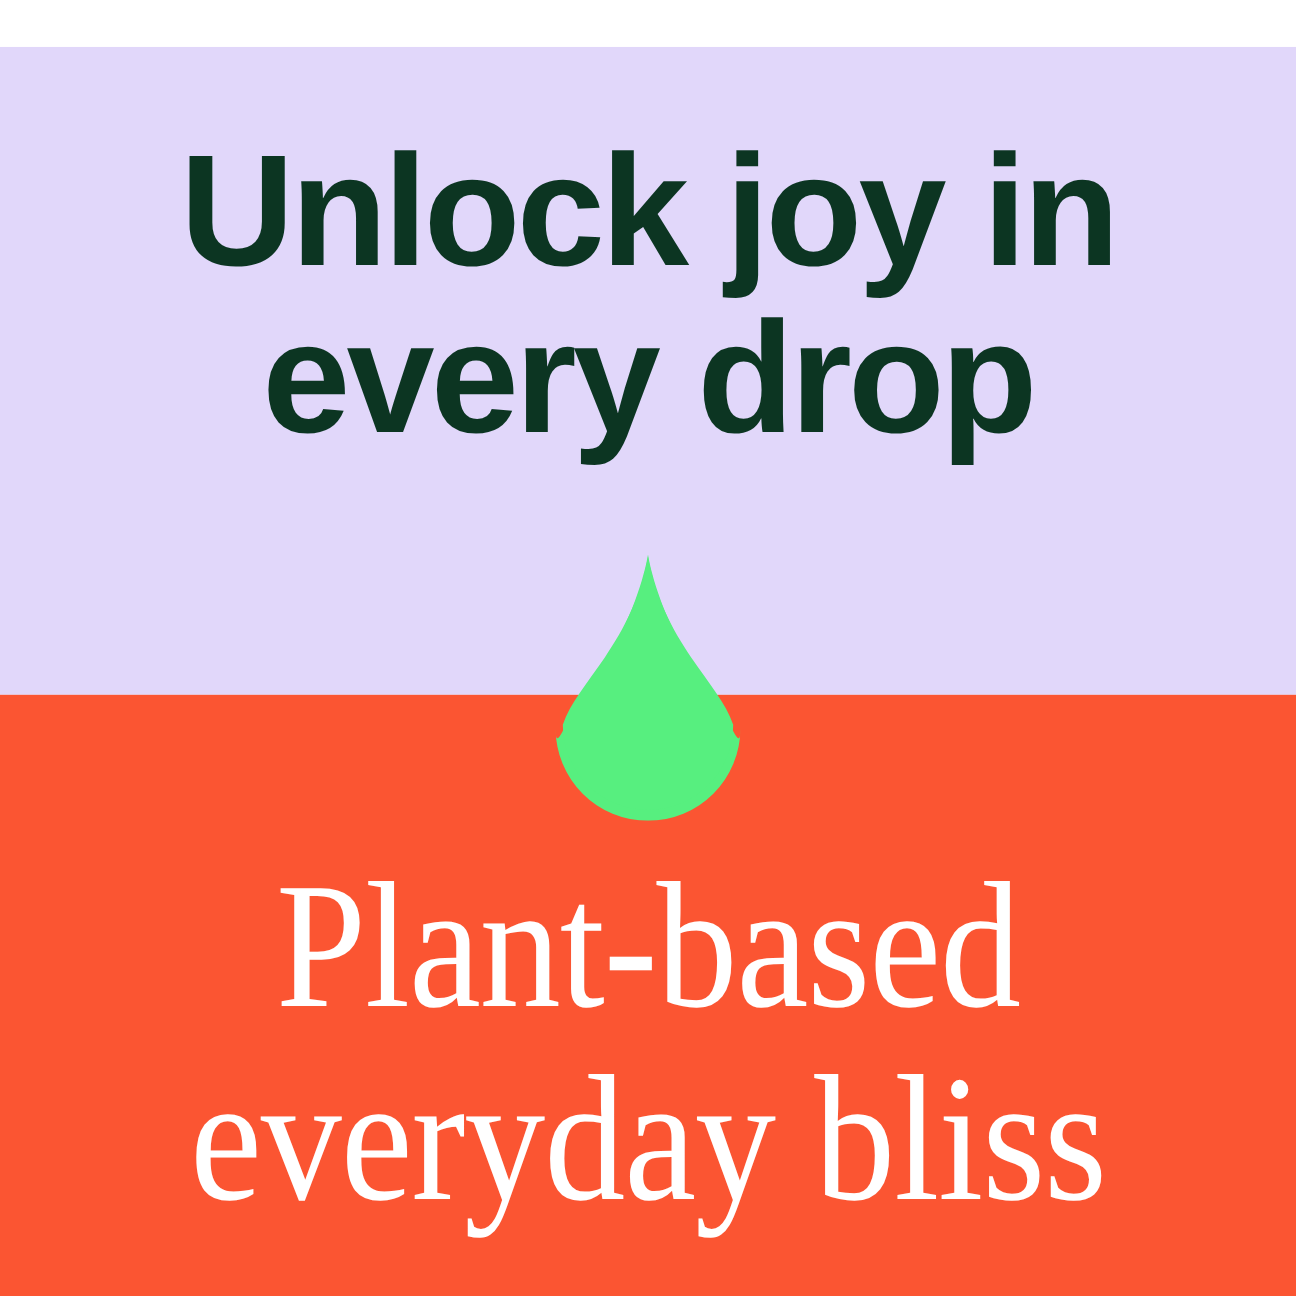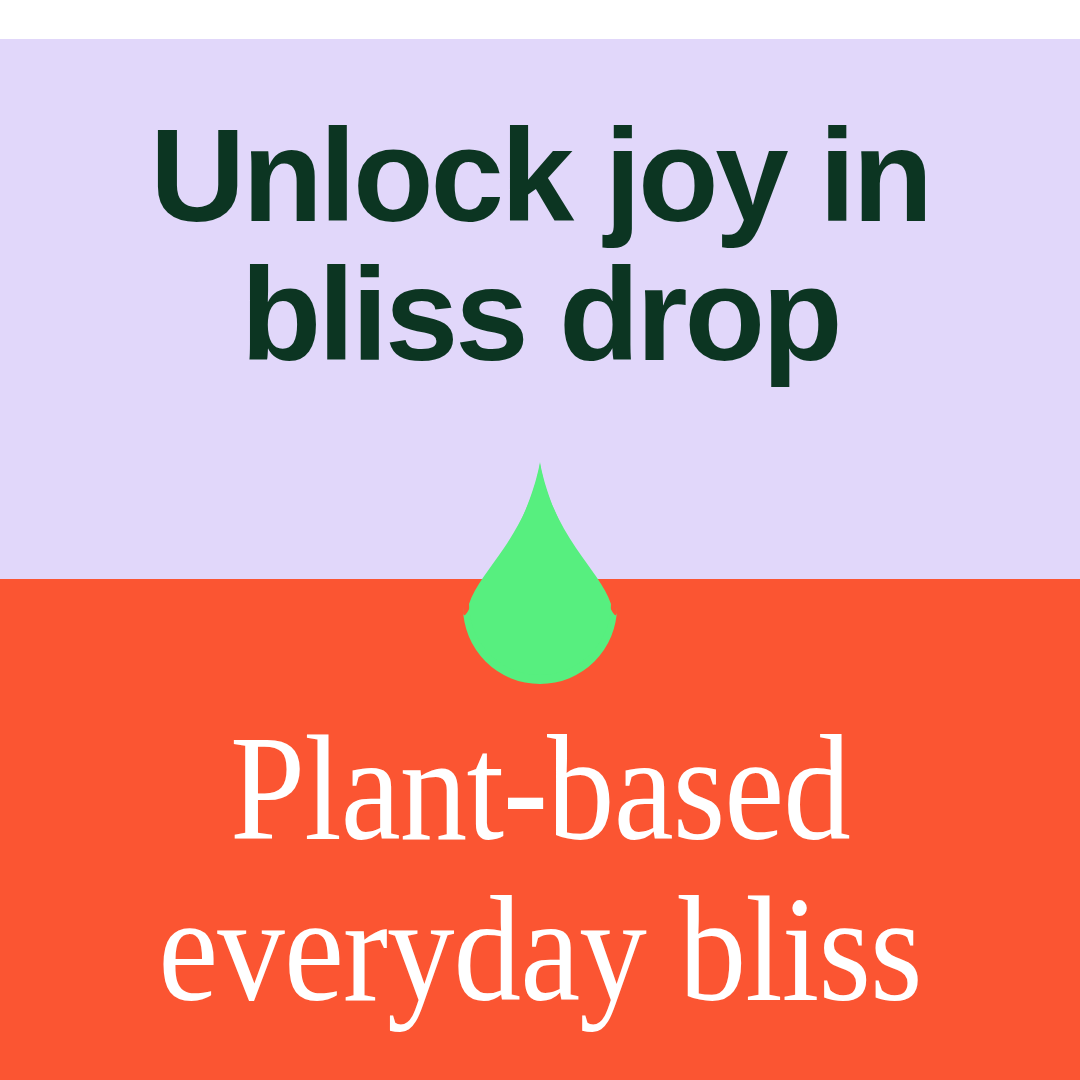--- a/index.html
+++ b/index.html
@@ -84,21 +84,21 @@
 </head>
 <body>
 
 <div id="poster">
 
   <div class="band band--top" style="background: rgb(225, 215, 250);"></div>
   <div class="band band--bottom" style="background: rgb(251, 85, 50);"></div>
 
   <div class="headline" style="color: rgb(12, 53, 34);">
     <span class="hl-line hl-line--1">Unlock joy in</span>
-    <span class="hl-line hl-line--2">bliss drop</span>
+    <span class="hl-line hl-line--2">every drop</span>
   </div>
 
   <div class="droplet-wrap">
     <svg class="droplet-svg" viewBox="0 0 154 222" xmlns="http://www.w3.org/2000/svg">
       <path d="M77 0
                C 77 0, 82 34, 104 74
                C 116 96, 130 114, 141 134
                C 149 148, 154 163, 154 145
                A 77 77 0 1 1 0 145
                C 0 163, 5 148, 13 134

